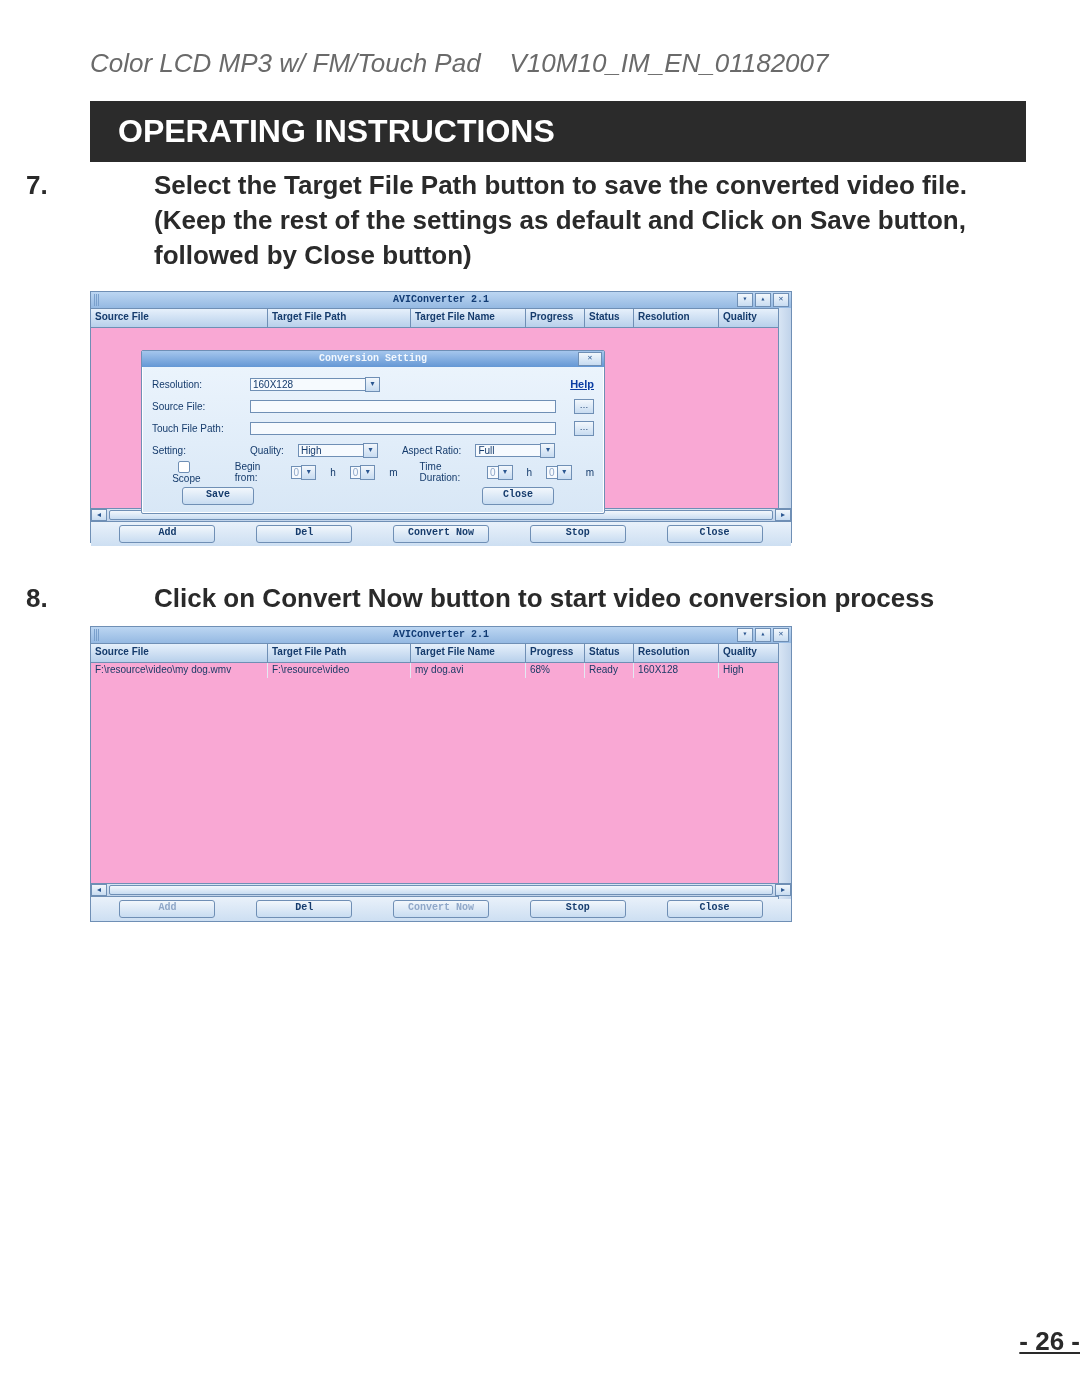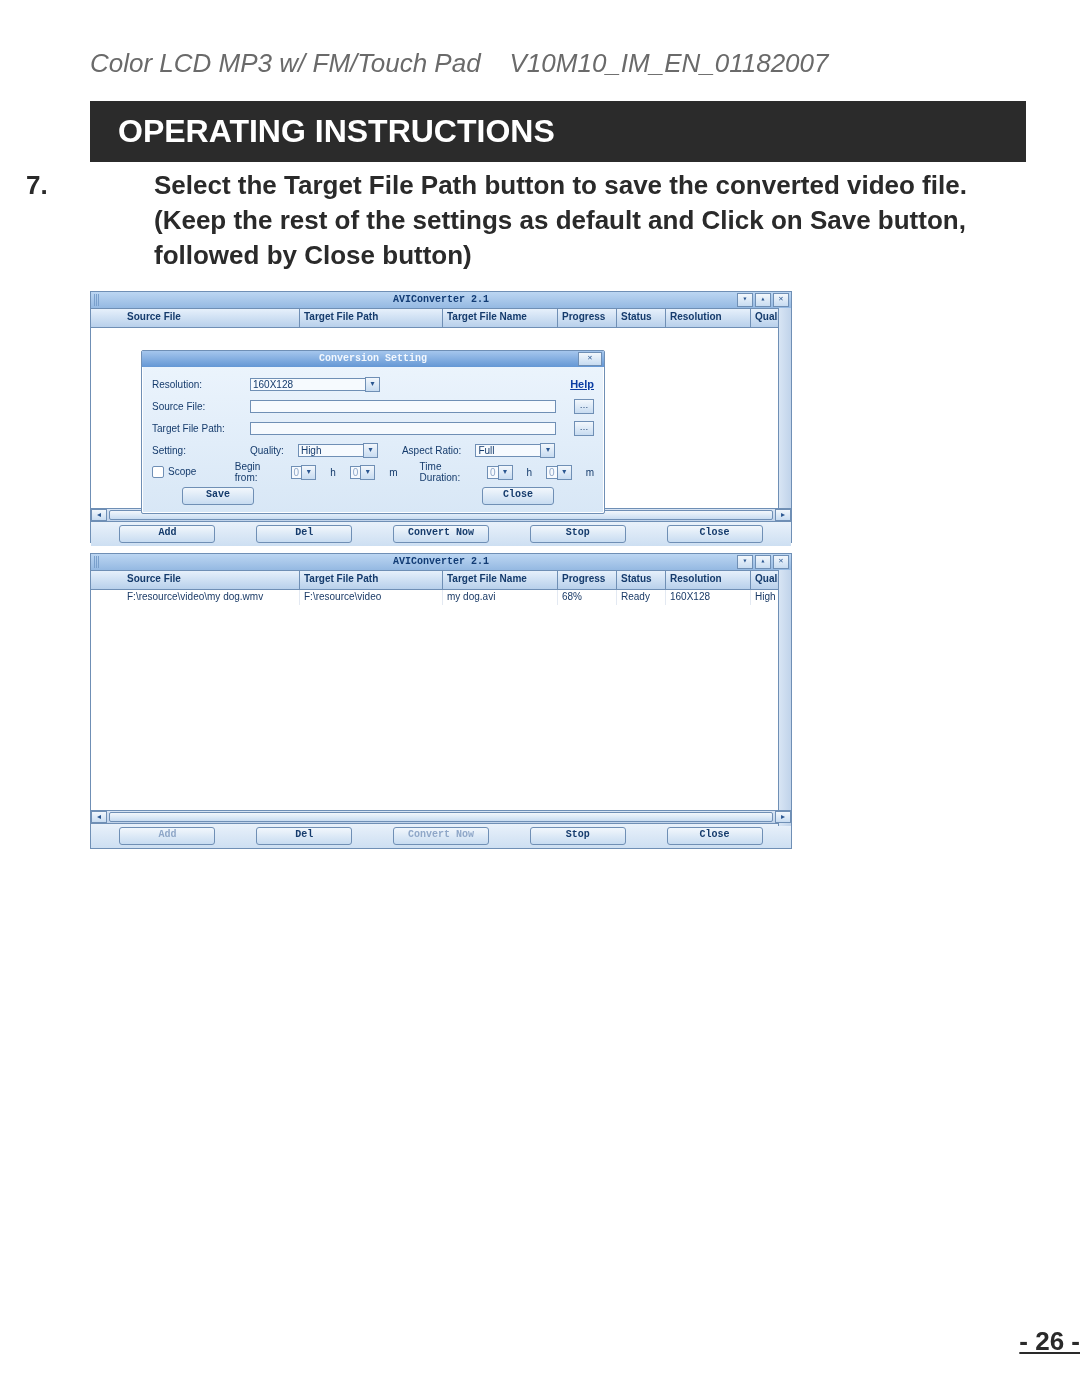--- a/index.html
+++ b/index.html
@@ -80,29 +80,29 @@
   .col-hdr{
     display:flex;height:18px;
     background:linear-gradient(var(--hdr-grad-top),var(--hdr-grad-bot));
     border-top:1px solid var(--border);border-bottom:1px solid var(--border);
     font-weight:bold;color:#153b6c;
   }
   .col-hdr>div{
     padding:2px 4px;border-right:1px solid var(--border);
     white-space:nowrap;overflow:hidden;
   }
-  .col-sf{width:168px;margin-left:32px;}
+  .col-sf{width:168px;}
   .col-tp{width:134px;}
   .col-tn{width:106px;}
   .col-pr{width:50px;}
   .col-st{width:40px;}
   .col-rs{width:76px;}
   .col-q{flex:1;border-right:none !important;}
   .list-body{
-    background:#ffffff;min-height:24px;position:relative;
+    background:#f9a8d4;min-height:24px;position:relative;
   }
   .list-row{
     display:flex;font-size:10px;color:#1a3a66;height:15px;
   }
   .list-row>div{padding:1px 4px;border-right:1px solid #e3e9f2;white-space:nowrap;overflow:hidden;}
   .scrollbar-v{
     position:absolute;right:0;top:16px;bottom:22px;width:12px;
     background:linear-gradient(90deg,#d8e5f4,#c0d3ea);
     border-left:1px solid var(--border);
   }
@@ -246,39 +246,39 @@
           <div class="caret">▾</div>
         </div>
         <a class="help-link">Help</a>
       </div>
       <div class="dlg-row">
         <label>Source File:</label>
         <div class="dlg-input"></div>
         <div class="mini-btn">…</div>
       </div>
       <div class="dlg-row">
-        <label>Target File Path:</label>
+        <label>Touch File Path:</label>
         <div class="dlg-input"></div>
         <div class="mini-btn">…</div>
       </div>
       <div class="dlg-row">
         <label>Setting:</label>
         <span style="font-size:10px;">Quality:</span>
         <div class="dlg-combo" style="width:80px;">
           <div class="dlg-input">High</div>
           <div class="caret">▾</div>
         </div>
         <span style="font-size:10px;margin-left:10px;">Aspect Ratio:</span>
         <div class="dlg-combo" style="width:80px;">
           <div class="dlg-input">Full</div>
           <div class="caret">▾</div>
         </div>
       </div>
       <div class="dlg-row">
-        <span style="width:84px;display:flex;">
+        <span style="width:84px;display:flex;align-items:center;flex-direction:column;">
           <span class="dlg-chk"></span>
           <span style="font-size:10px;">Scope</span>
         </span>
         <span style="font-size:10px;">Begin from:</span>
         <div class="dlg-combo" style="width:30px;">
               <div class="dlg-input dim">0</div>
               <div class="caret">▾</div>
             </div>
         <span style="font-size:10px;">h</span>
         <div class="dlg-combo" style="width:30px;">
@@ -299,20 +299,23 @@
         <span style="font-size:10px;">m</span>
       </div>
       <div class="dlg-btn-row">
         <div class="dlg-btn" style="margin-left:30px;">Save</div>
         <div class="dlg-btn" style="margin-left:auto;margin-right:40px;">Close</div>
       </div>
     </div>
   </div>
 </div>
 
+<div class="body-text indent" style="margin-top:38px;">
+  <span class="num">8.</span><span>Click on Convert Now button to start video conversion process</span>
+</div>
 
 <div class="app tall" style="margin-top:10px;">
   <div class="app-titlebar">
     <span class="grip"></span>
     <span>AVIConverter 2.1</span>
     <div class="win-controls">
       <div class="win-btn">▾</div>
       <div class="win-btn">▴</div>
       <div class="win-btn">✕</div>
     </div>

